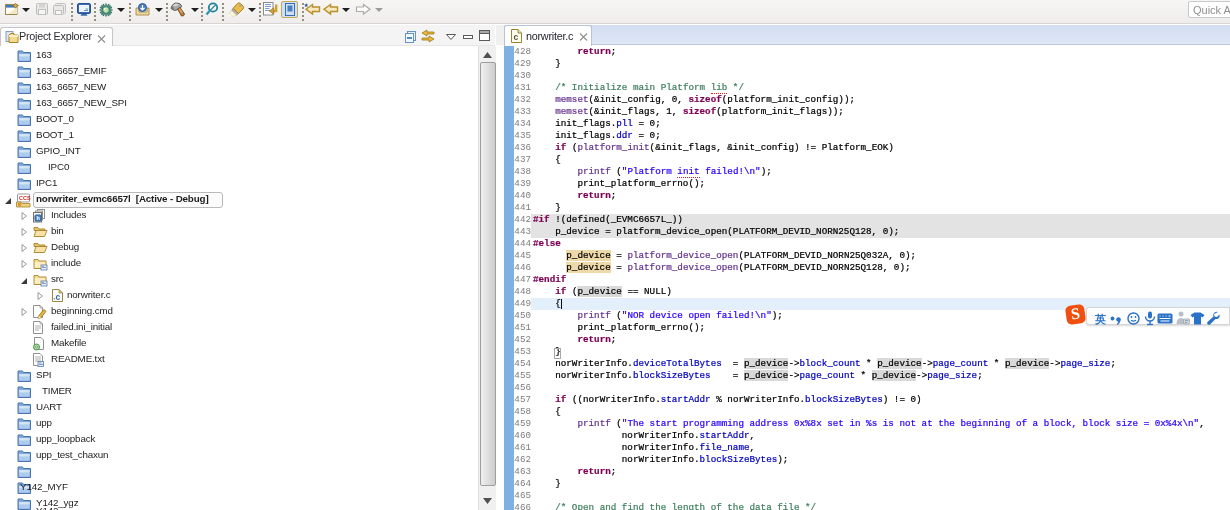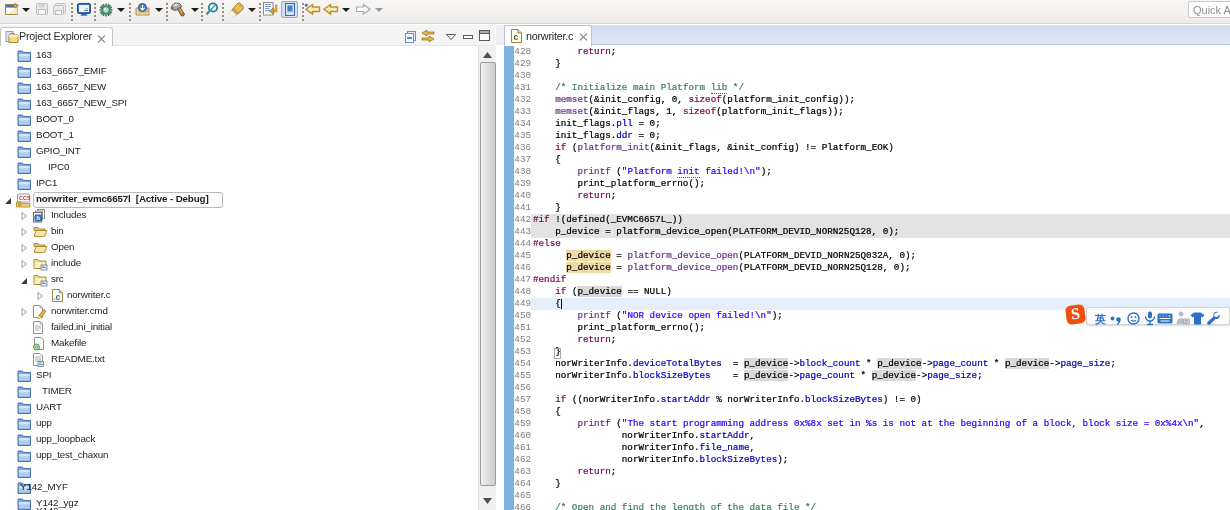--- a/index.html
+++ b/index.html
@@ -54,21 +54,21 @@
 
 
 #edbody { position:absolute; left:0; top:21px; width:734px; height:464px; background:#fff; overflow:hidden; }
 #qdiff { position:absolute; left:8px; top:0; width:10px; height:464px; background:#7fb0e2; }
 #lnums { position:absolute; left:18px; top:0; width:17px; text-align:right; color:#7d7d7d;
   font:9.25px "Liberation Mono", monospace; line-height:12px; white-space:pre; }
 #code { position:absolute; left:37px; top:0; font:9.25px "Liberation Mono", monospace;
   line-height:12px; white-space:pre; color:#000; -webkit-text-stroke:0.22px currentColor; }
 #bg442 { position:absolute; left:35px; top:168px; width:699px; height:24px; background:#e3e3e3; }
 #bg449 { position:absolute; left:35px; top:252px; width:699px; height:12px; background:#e4effc; }
-.k { color:#7f0055; font-weight:normal;text-align:right; }
+.k { color:#7f0055; font-weight:bold;text-align:right; }
 .s { color:#2a00ff; }
 .c { color:#3f7f5f; }
 .f { color:#0000c0; }
 .fn { color:#64328c; }
 .or { background:#d9d9d9; }
 .ow { background:#eed9a9; }
 .sq { border-bottom:1px dotted #e02020; }
 #cursor { position:absolute; left:64.5px; top:253px; width:1.5px; height:10px; background:#000; }
 #brbox { position:absolute; left:58px; top:301.5px; width:7px; height:11px; border:1px solid #a8a8a8; }
 
@@ -377,21 +377,21 @@
           </svg>
           <span class="lbl" style="left:51px;">bin</span>
         </div>
 <div class="trow" style="top:215px">
           <svg style="left:21px;top:4px" width="7" height="8" viewBox="0 0 7 8">
             <use href="#arrowc"></use>
           </svg>
           <svg style="left:33px;top:1px" width="15" height="15" viewBox="0 0 15 15">
             <use href="#openfolder"></use>
           </svg>
-          <span class="lbl" style="left:51px;">Open</span>
+          <span class="lbl" style="left:51px;">Debug</span>
         </div>
 <div class="trow" style="top:231px">
           <svg style="left:21px;top:4px" width="7" height="8" viewBox="0 0 7 8">
             <use href="#arrowc"></use>
           </svg>
           <svg style="left:33px;top:1px" width="15" height="15" viewBox="0 0 15 15">
             <use href="#srcfolder"></use>
           </svg>
           <span class="lbl" style="left:51px;">include</span>
         </div>
@@ -413,21 +413,21 @@
           </svg>
           <span class="lbl" style="left:67px;">norwriter.c</span>
         </div>
 <div class="trow" style="top:279px">
           <svg style="left:21px;top:4px" width="7" height="8" viewBox="0 0 7 8">
             <use href="#arrowc"></use>
           </svg>
           <svg style="left:33px;top:1px" width="15" height="15" viewBox="0 0 15 15">
             <use href="#cmdicon"></use>
           </svg>
-          <span class="lbl" style="left:51px;">norwriter.cmd</span>
+          <span class="lbl" style="left:51px;">beginning.cmd</span>
         </div>
 <div class="trow" style="top:295px">
           <svg style="left:33px;top:1px" width="15" height="15" viewBox="0 0 15 15">
             <use href="#plaindoc"></use>
           </svg>
           <span class="lbl" style="left:51px;">failed.ini_initial</span>
         </div>
 <div class="trow" style="top:311px">
           <svg style="left:33px;top:1px" width="15" height="15" viewBox="0 0 15 15">
             <use href="#makeicon"></use>

